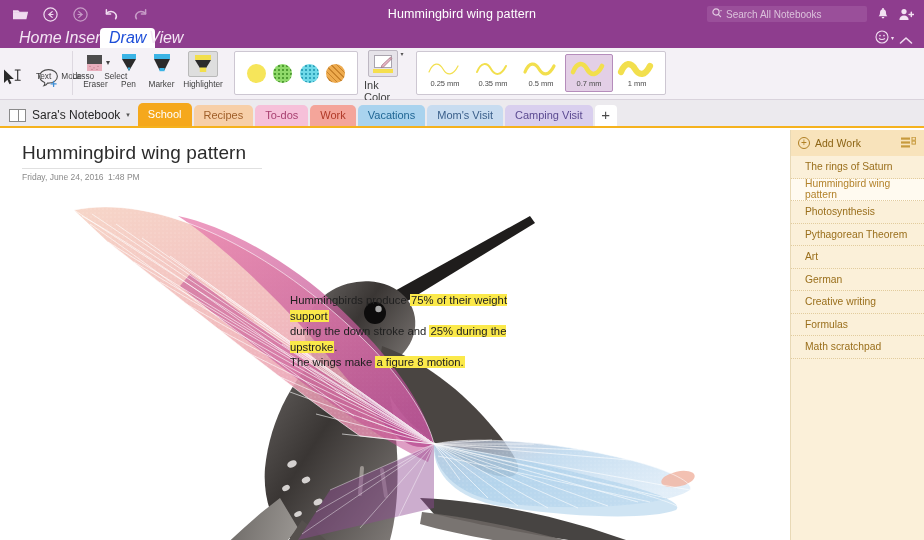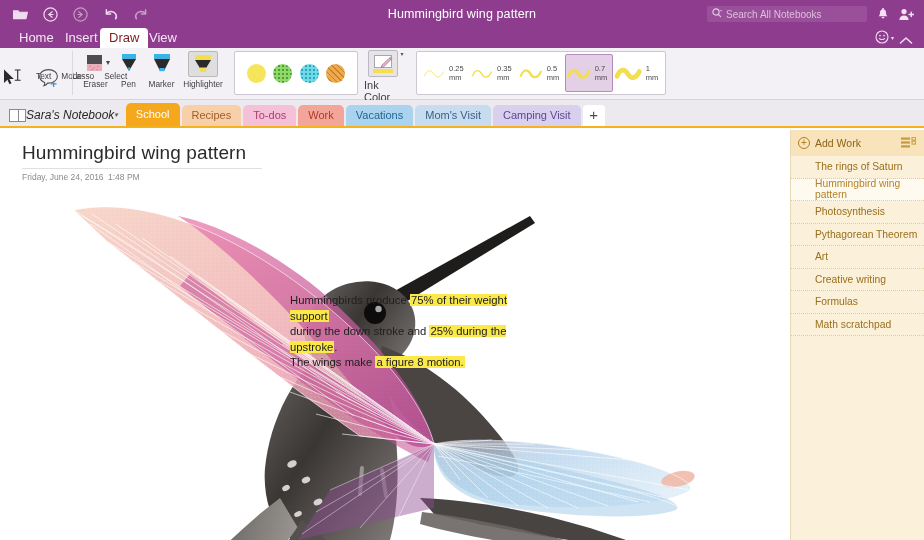--- a/index.html
+++ b/index.html
@@ -33,24 +33,24 @@
   .searchbox .stext { font-size:10px; color:#dcc2dc; white-space:nowrap; }
   .tb-right .rico { color:#f3e2f3; display:flex; align-items:center; }
 
   
   .ribbontabs {
     position:absolute; left:0; top:28px; width:924px; height:20px;
     background:#8e3d8e;
   }
   .rtab {
     position:absolute; top:0; height:20px; line-height:20px;
-    font-size:13px; color:#f4e6f4; padding:0 9px; cursor:default;
+    font-size:16px; color:#f4e6f4; padding:0 9px; cursor:default;font-style:italic;
   }
   .rtab.active {
-    background:#ffffff; color:#7f1d1d;
+    background:#ffffff; color:#1d4ed8;
     border-radius:4px 4px 0 0;
   }
   .rt-home { left:10px; }
   .rt-insert { left:56px; }
   .rt-draw { left:100px; }
   .rt-view { left:140px; }
   .rt-smiley { position:absolute; right:30px; top:2px; color:#f0dcf0; display:flex; align-items:center; gap:2px; }
   .rt-collapse { position:absolute; right:11px; top:3px; color:#f0dcf0; }
 
   
@@ -94,35 +94,35 @@
   .inkcolor .lbl { font-size:11px; color:#3f3f3f; margin-top:2px; }
   .mini-caret { font-size:6px; color:#555; }
 
   
   .thickbox {
     margin:3px 0 0 8px; height:44px;
     background:#fff; border:1px solid #cdc7d2; border-radius:2px;
     display:flex; align-items:center; padding:0 4px;
   }
   .thick {
-    width:48px; height:38px; display:flex; 
+    width:48px; height:38px; display:flex; flex-direction:column;
     align-items:center; justify-content:center; gap:1px; border-radius:2px;
     border:1px solid transparent;
   }
   .thick.sel { background:#e3cfe6; border-color:#b58cbb; }
   .thick .lbl { font-size:7.5px; color:#4a4a4a; }
 
   
   .navbar {
     position:absolute; left:0; top:100px; width:924px; height:28px;
     background:#eceaee; border-bottom:2px solid #f5b21d;
     display:flex; align-items:flex-end;
   }
   .nbname {
-    display:flex; align-items:center; gap:0; padding:0 8px 4px 9px;font-style:italic;
+    display:flex; align-items:center; gap:6px; padding:0 8px 4px 9px;
   }
   .nbicon { width:17px; height:13px; border:1px solid #8a8a8a; background:#fff; position:relative; }
   .nbicon:after { content:""; position:absolute; left:50%; top:0; bottom:0; width:1px; background:#8a8a8a; }
   .nbname .txt { font-size:12px; color:#272727; }
   .nbname .car { font-size:7px; color:#555; }
 
   .sections { display:flex; align-items:flex-end; gap:2px; }
   .sect {
     height:21px; padding:0 10px; line-height:21px;
     border-radius:5px 5px 0 0; font-size:11px; color:#5a4a3a;
@@ -165,21 +165,21 @@
   .sb-add { display:flex; align-items:center; gap:5px; }
   .sb-add .plus {
     width:12px; height:12px; border:1.3px solid #b07f23; border-radius:50%;
     display:flex; align-items:center; justify-content:center;
     font-size:10px; line-height:1; color:#b07f23;
   }
   .sb-add .t { font-size:10.5px; color:#8c6415; }
   .sb-list { padding:0; }
   .sb-item {
     height:22.5px; display:flex; align-items:center;
-    padding-left:24px; font-size:10.3px; color:#9a6f1c;
+    padding-left:14px; font-size:10.3px; color:#9a6f1c;
     border-bottom:1px dotted #e2cc9d; cursor:default;
   }
   .sb-item.active { background:#fffaf0; color:#b3822a; }
 </style>
 </head>
 <body>
 
 <div id="app">
 
   <div class="titlebar">
@@ -594,19 +594,20 @@
           <rect x="0" y="8.3" width="9" height="2.2" fill="#c79a3d"></rect>
         </svg>
       </span>
     </div>
     <div class="sb-list">
       <div class="sb-item">The rings of Saturn</div>
       <div class="sb-item active">Hummingbird wing pattern</div>
       <div class="sb-item">Photosynthesis</div>
       <div class="sb-item">Pythagorean Theorem</div>
       <div class="sb-item">Art</div>
+      <div class="sb-item">German</div>
       <div class="sb-item">Creative writing</div>
       <div class="sb-item">Formulas</div>
       <div class="sb-item">Math scratchpad</div>
     </div>
   </div>
 
 </div>
 
 </body></html>

